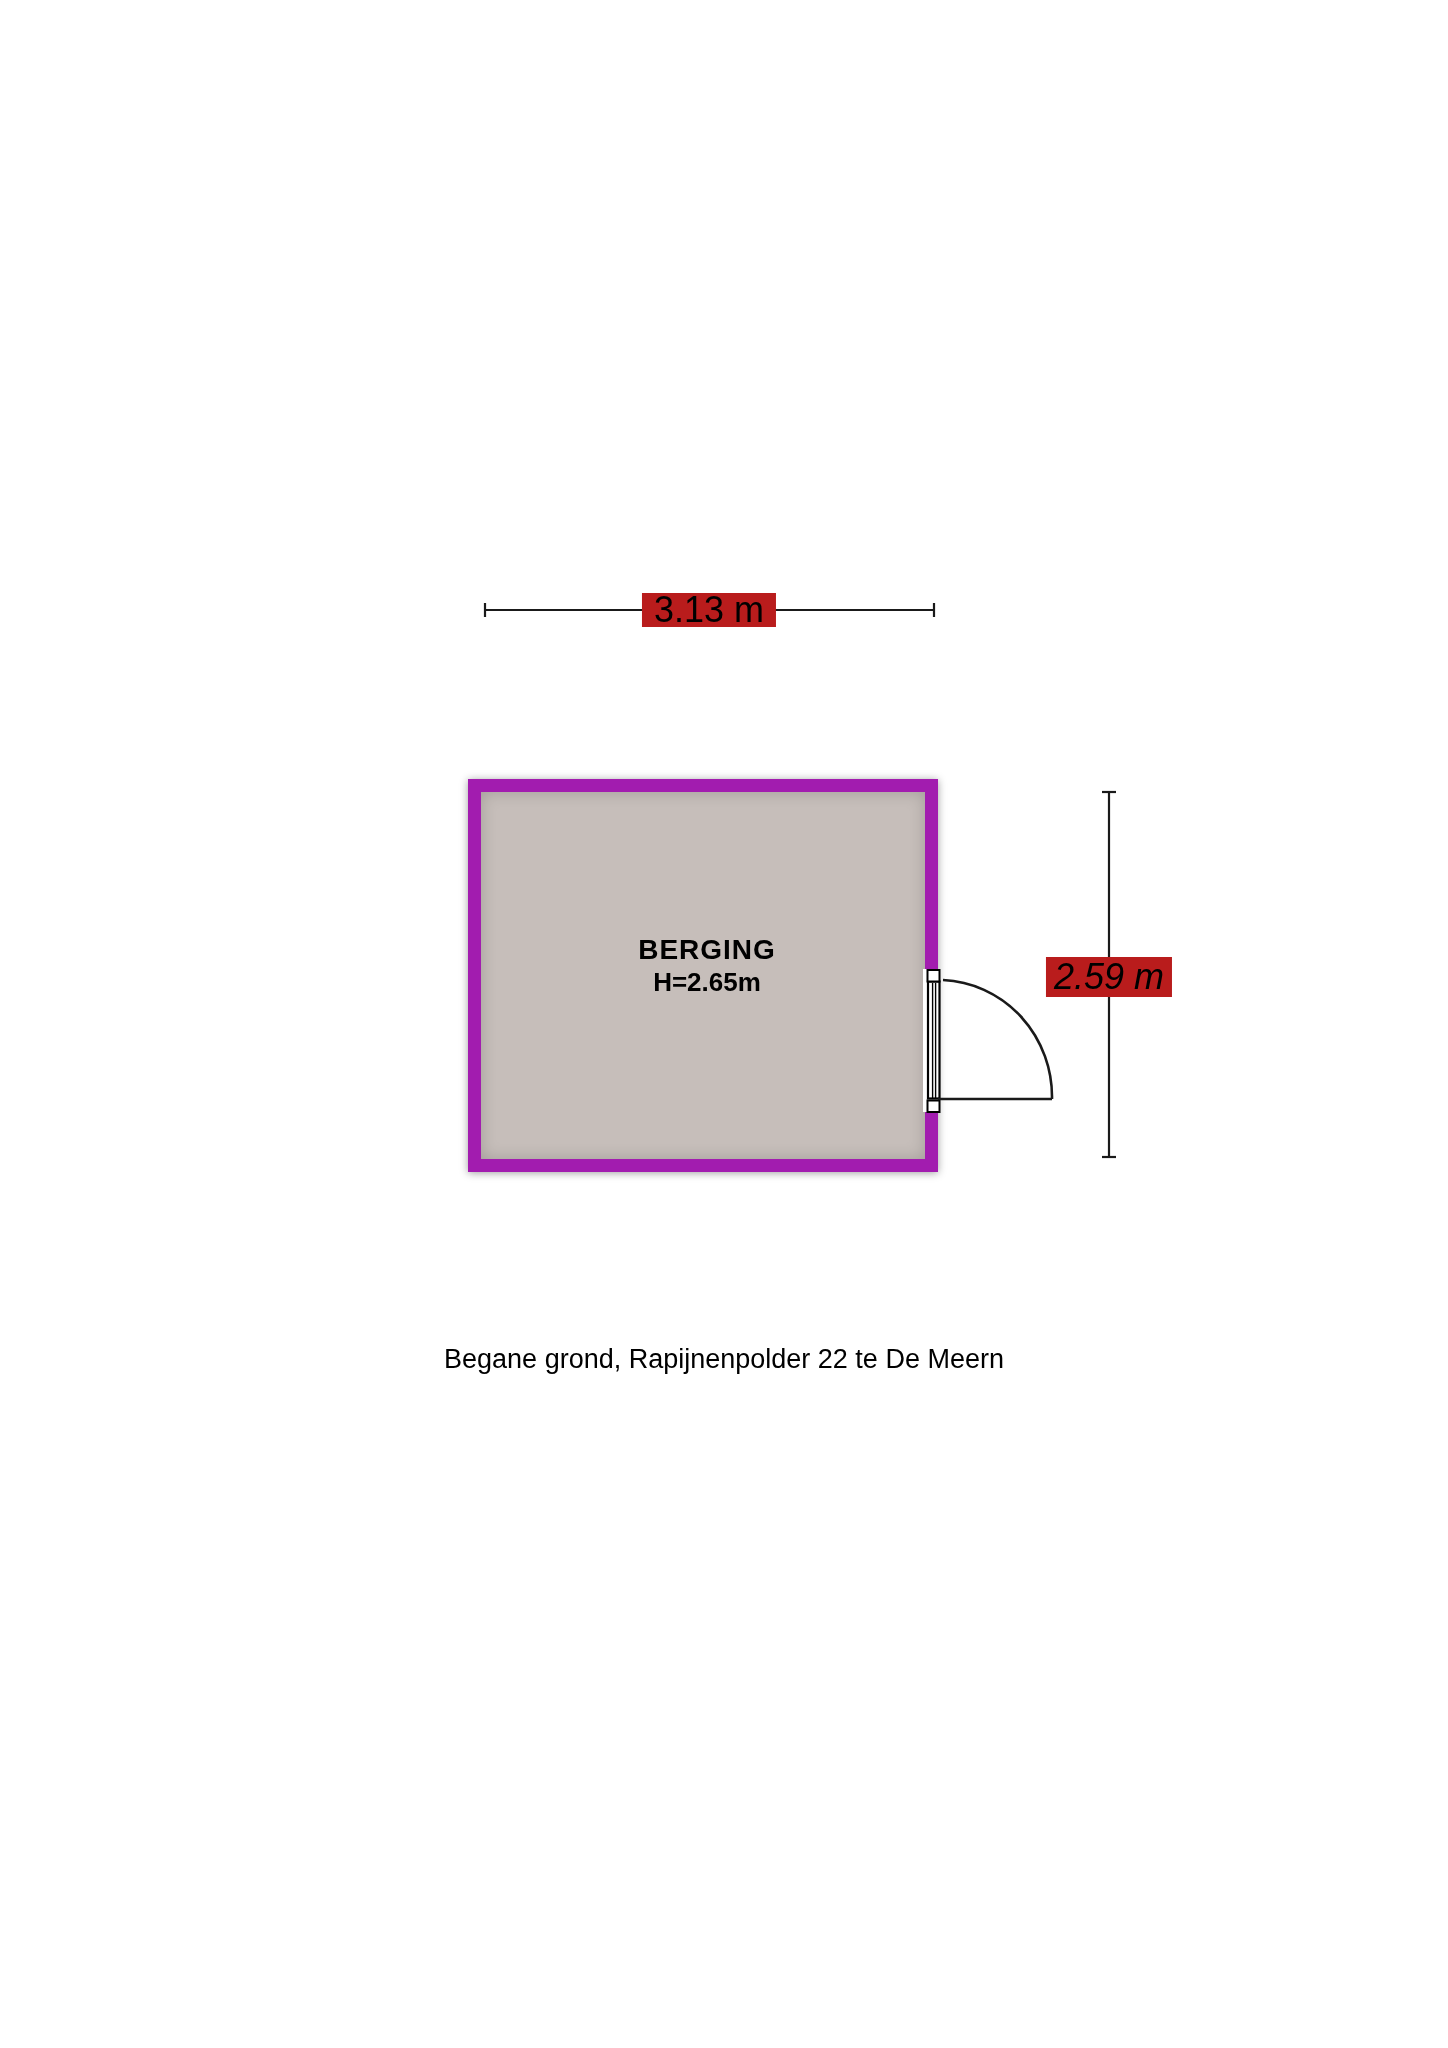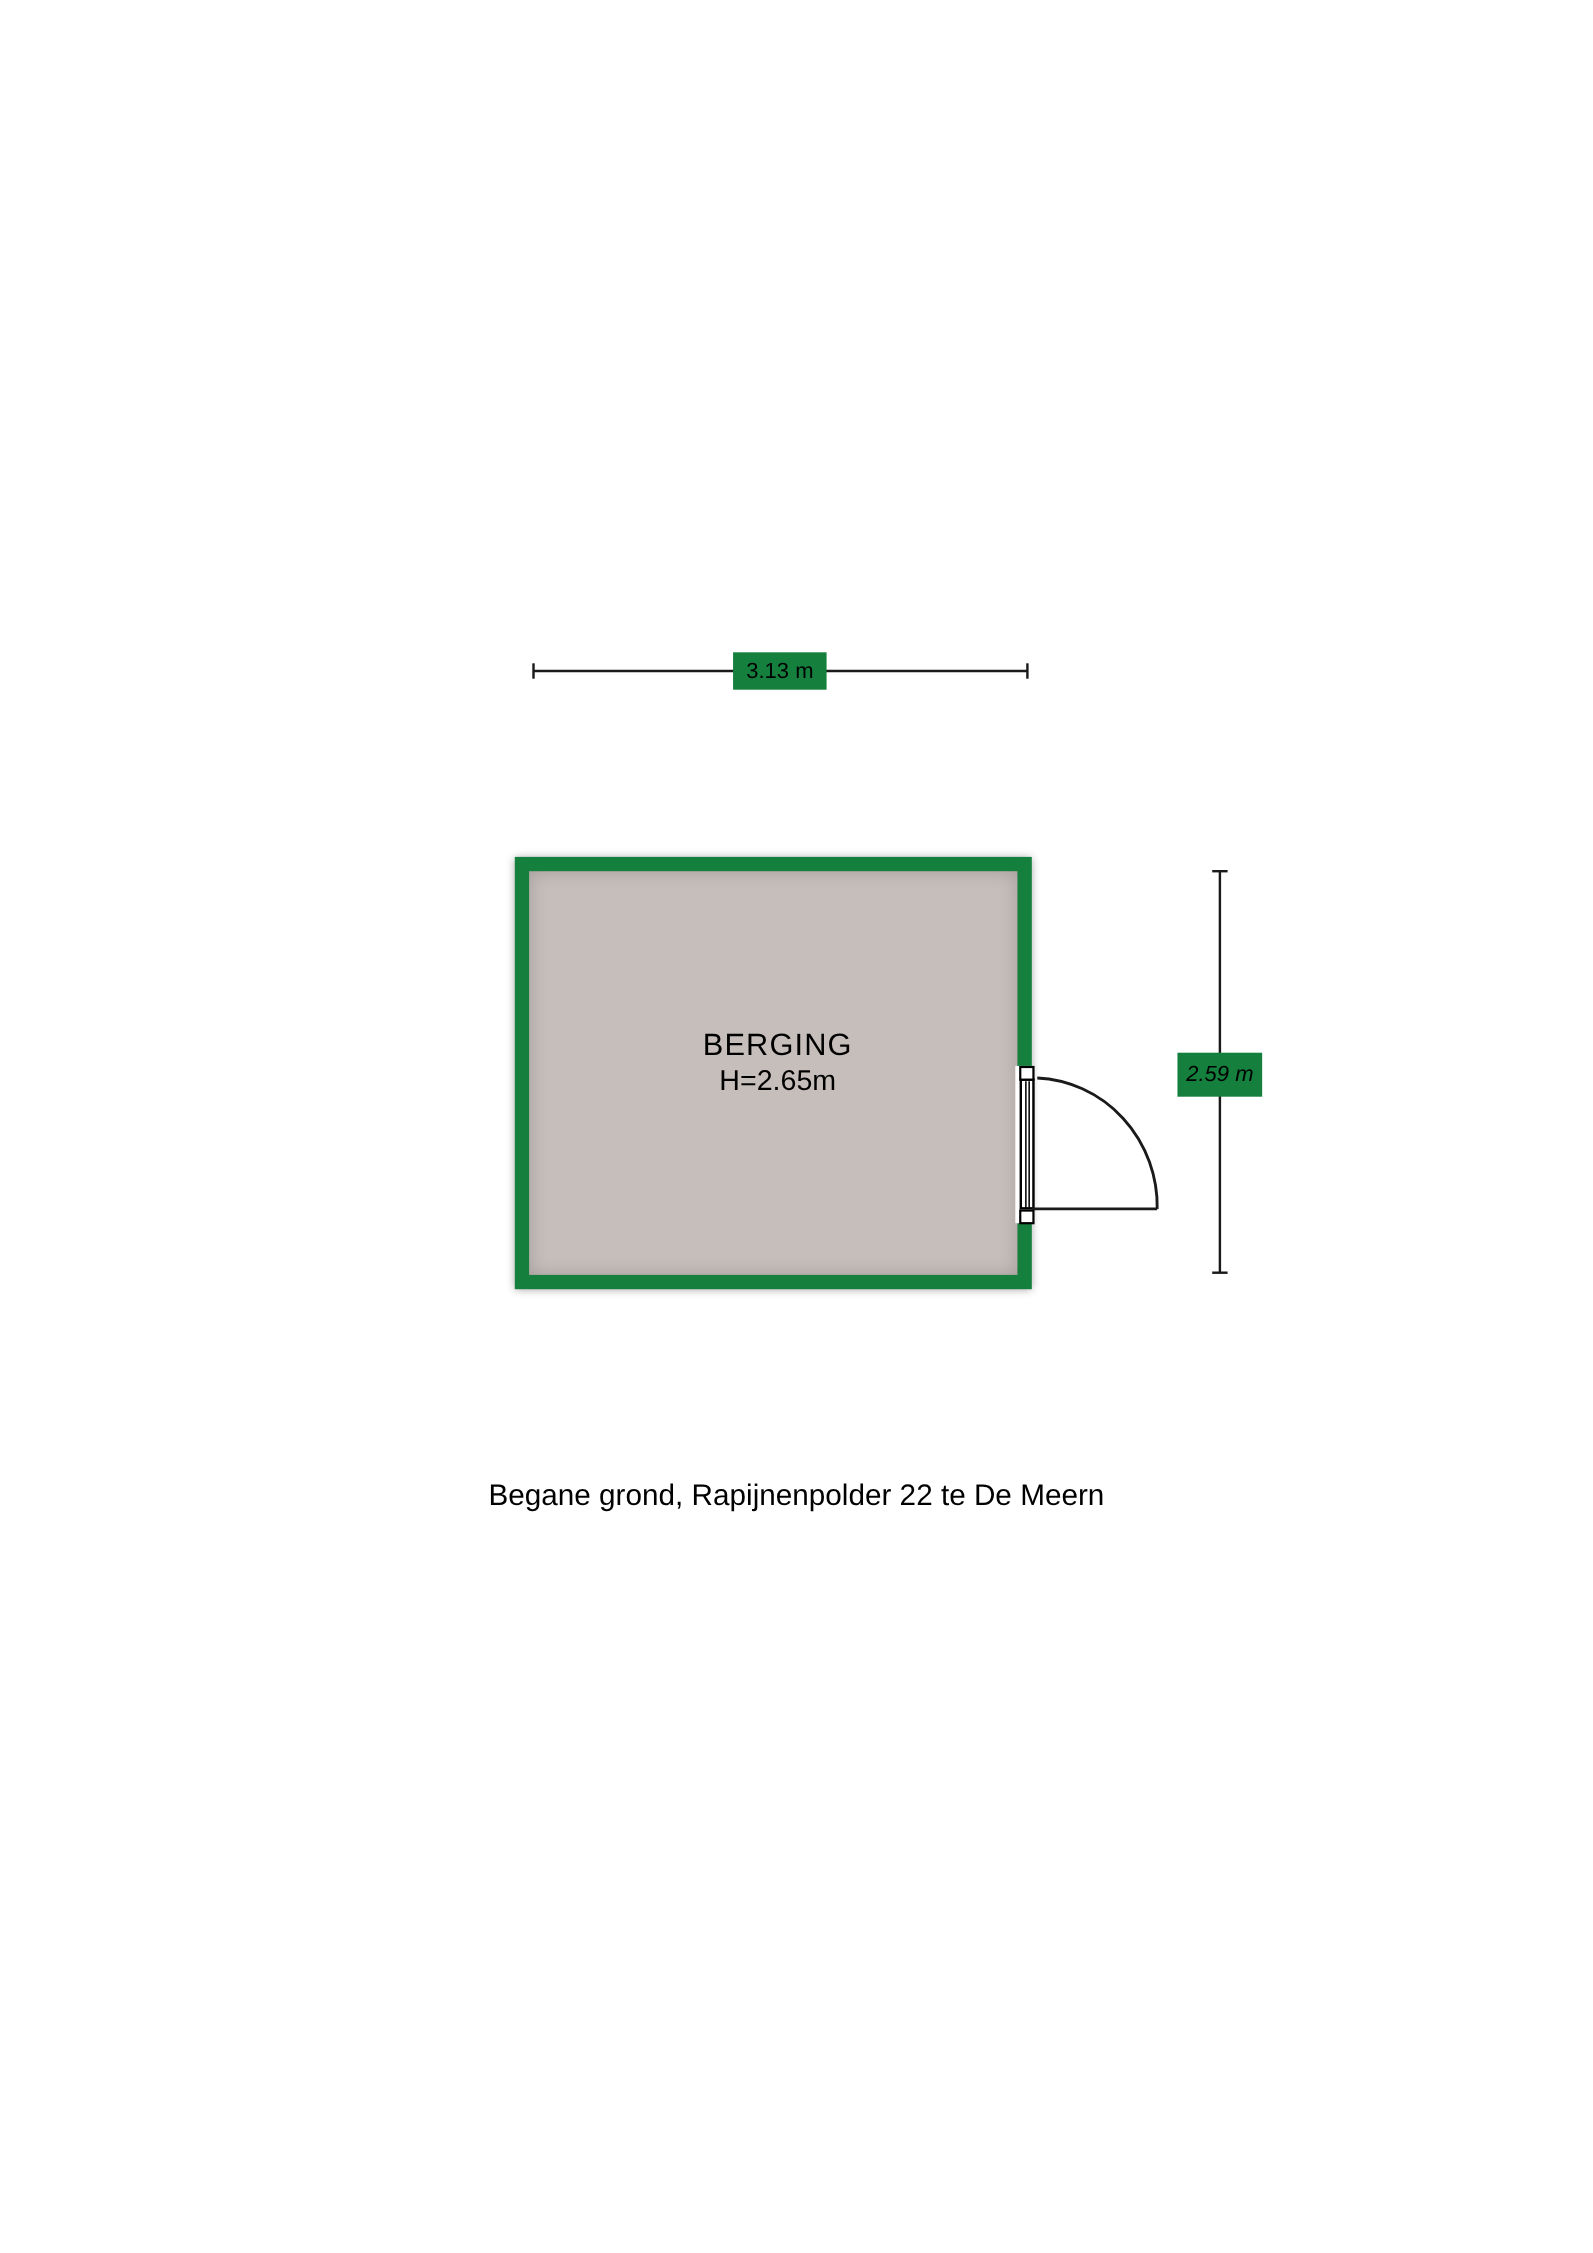--- a/index.html
+++ b/index.html
@@ -58,22 +58,22 @@
   .linework {
     position: absolute;
     left: 0;
     top: 0;
     z-index: 2;
   }
   .dim-label {
     position: absolute;
     z-index: 3;
     transform: translate(-50%, -50%);
-    background: #15803d;
-    font-size: 20px;
+    background: #b91c1c;
+    font-size: 36px;
     line-height: 34px;
     padding: 0 12px;
     white-space: nowrap;
   }
   .dim-label-width  { left: 709px;  top: 610px; }
   .dim-label-height { left: 1109px; top: 977px; padding: 3px 8px; font-style: italic; }
   
   .caption {
     position: absolute;
     left: 0;
@@ -85,21 +85,21 @@
     z-index: 3;
   }
 </style>
 </head>
 <body>
 
 <div class="page">
 
   <span class="dim-label dim-label-width">3.13 m</span>
 
-  <div class="room" style="background: #15803d;">
+  <div class="room" style="background: #a21caf; font-weight: bold;">
     <div class="room-floor" style="background: rgb(198, 190, 186);"></div>
     <div class="room-label">
       <div class="room-name">BERGING</div>
       <div class="room-height">H=2.65m</div>
     </div>
   </div>
 
   <svg class="linework" width="1448" height="2048" viewBox="0 0 1448 2048">
 
     <g stroke="#1a1a1a" stroke-width="2.2" fill="none">

